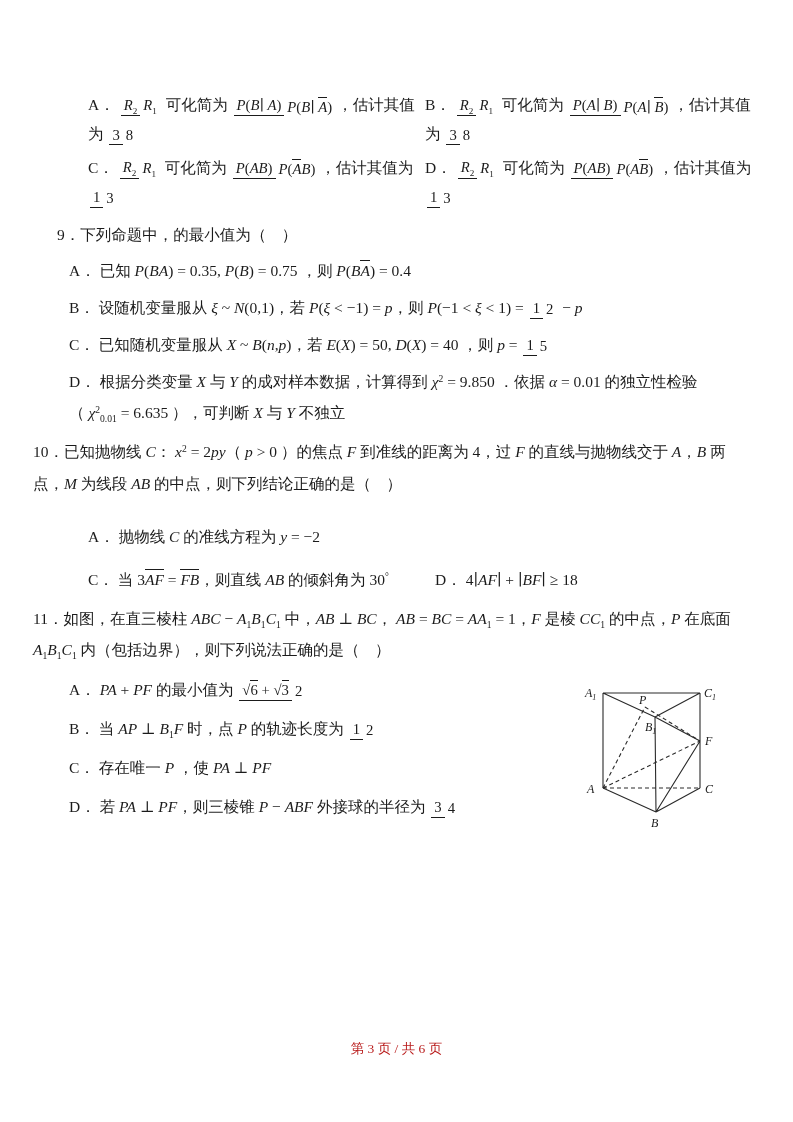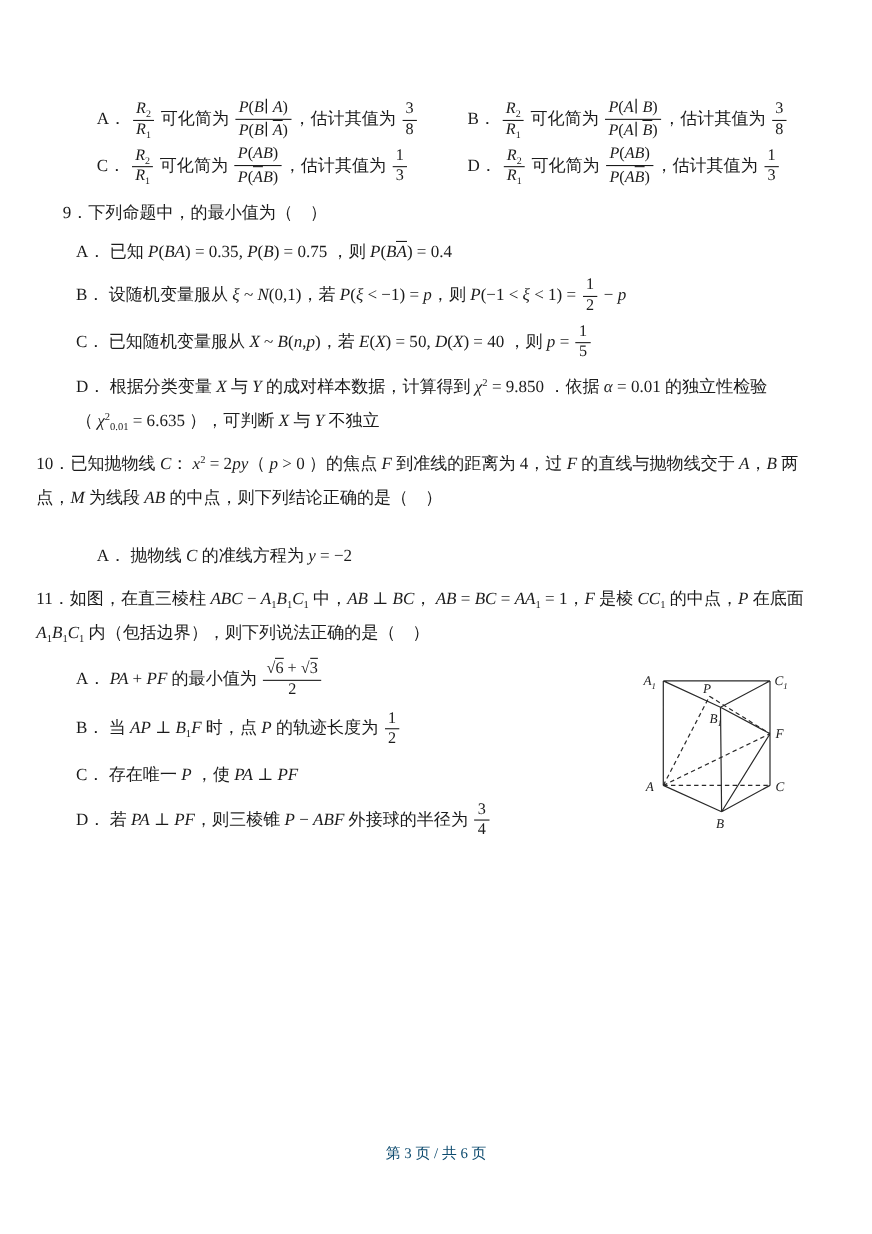--- a/index.html
+++ b/index.html
@@ -9,21 +9,21 @@
     font-family:"Liberation Serif","DejaVu Serif",serif;
     font-size:15.5px;line-height:1.9;
     position:relative;overflow:hidden;
   }
   .content{padding:90px 40px 0 57px;}
   .mi{font-family:"Liberation Serif","DejaVu Serif",serif;font-style:italic;}
   sub,sup{font-size:0.62em;line-height:1;}
   sub{vertical-align:-0.4em;}
   sup{vertical-align:0.55em;}
   .frac{
-    display:inline-flex;flex-direction:column;align-items:center;
+    display:inline-flex;flex-direction:row;align-items:center;
     vertical-align:middle;text-align:center;line-height:1.2;
     margin:0 2px;font-size:0.95em;
   }
   .frac > .num{border-bottom:1px solid currentColor;padding:0 3px;display:block;}
   .frac > .den{padding:0 3px;display:block;}
   .bar{display:inline-block;border-top:1px solid currentColor;line-height:1.15;padding-top:1px;}
   .sqrt{white-space:nowrap;}
   .sqrt .sqb{border-top:1px solid currentColor;padding-top:1px;}
   .opt-label{margin-right:4px;}
   .optrow{display:flex;margin-left:31px;align-items:flex-start;}
@@ -37,21 +37,21 @@
   .q-wide{margin-left:-24px;line-height:2.05;}
   .option-line{margin-left:12px;margin-top:6px;line-height:2.0;}
   .q11-wrap{position:relative;margin-top:2px;}
   .q11-options{width:500px;}
   .q11-options .option-line{margin-top:8px;}
   .figure{position:absolute;right:28px;top:2px;width:142px;height:160px;}
   .vlabel{font-family:"Liberation Serif","DejaVu Serif",serif;font-style:italic;font-size:12px;fill:#1b1b1b;}
   .vsub{font-size:8px;}
   .footer{
     position:absolute;left:0;right:0;top:1036px;text-align:center;
-    font-size:13.5px;color:#0c4a6e;
+    font-size:13.5px;color:#b91c1c;
   }
 </style>
 </head>
 <body>
 
 <div class="content">
 
   <div class="optrow q8row1">
     <div class="col1"><span class="opt-label">A．</span><span class="math"><span class="frac">
             <span class="num"><span class="mi">R</span><sub>2</sub></span>
@@ -110,20 +110,24 @@
             <span class="den">5</span>
           </span></span></p>
     <p class="option-line"><span class="opt-label">D．</span><span class="math">根据分类变量 <span class="mi">X</span> 与 <span class="mi">Y</span> 的成对样本数据，计算得到 <span class="mi">χ</span><sup>2</sup> = 9.850 ．依据 <span class="mi">α</span> = 0.01 的独立性检验<br>（ <span class="mi">χ</span><sup>2</sup><sub>0.01</sub> = 6.635 ），可判断 <span class="mi">X</span> 与 <span class="mi">Y</span> 不独立</span></p>
   </div>
 
   <div>
     <p class="stem q-wide"><span>10．</span><span class="math">已知抛物线 <span class="mi">C</span>： <span class="mi">x</span><sup>2</sup> = 2<span class="mi">py</span>（ <span class="mi">p</span> &gt; 0 ）的焦点 <span class="mi">F</span> 到准线的距离为 4，过 <span class="mi">F</span> 的直线与抛物线交于 <span class="mi">A</span>，<span class="mi">B</span> 两点，<span class="mi">M</span> 为线段 <span class="mi">AB</span> 的中点，则下列结论正确的是（　）</span></p>
     <div class="optrow q10" style="margin-top:22px;">
       <div class="col1"><span class="opt-label">A．</span><span class="math">抛物线 <span class="mi">C</span> 的准线方程为 <span class="mi">y</span> = −2</span></div>
     </div>
+    <div class="optrow q10" style="margin-top:14px;">
+      <div class="col1"><span class="opt-label">C．</span><span class="math">当 3<span class="bar"><span class="mi">AF</span></span> = <span class="bar"><span class="mi">FB</span></span>，则直线 <span class="mi">AB</span> 的倾斜角为 30<sup>°</sup></span></div>
+      <div class="col2"><span class="opt-label">D．</span><span class="math">4∣<span class="mi">AF</span>∣ + ∣<span class="mi">BF</span>∣ ≥ 18</span></div>
+    </div>
   </div>
 
   <div>
     <p class="stem q-wide"><span>11．</span><span class="math">如图，在直三棱柱 <span class="mi">ABC</span> − <span class="mi">A</span><sub>1</sub><span class="mi">B</span><sub>1</sub><span class="mi">C</span><sub>1</sub> 中，<span class="mi">AB</span> ⊥ <span class="mi">BC</span>， <span class="mi">AB</span> = <span class="mi">BC</span> = <span class="mi">AA</span><sub>1</sub> = 1，<span class="mi">F</span> 是棱 <span class="mi">CC</span><sub>1</sub> 的中点，<span class="mi">P</span> 在底面 <span class="mi">A</span><sub>1</sub><span class="mi">B</span><sub>1</sub><span class="mi">C</span><sub>1</sub> 内（包括边界），则下列说法正确的是（　）</span></p>
 
     <div class="q11-wrap">
       <div class="q11-options">
         <p class="option-line"><span class="opt-label">A．</span><span class="math"><span class="mi">PA</span> + <span class="mi">PF</span> 的最小值为 <span class="frac">
                 <span class="num"><span class="sqrt">√<span class="sqb">6</span></span> + <span class="sqrt">√<span class="sqb">3</span></span></span>
                 <span class="den">2</span>

